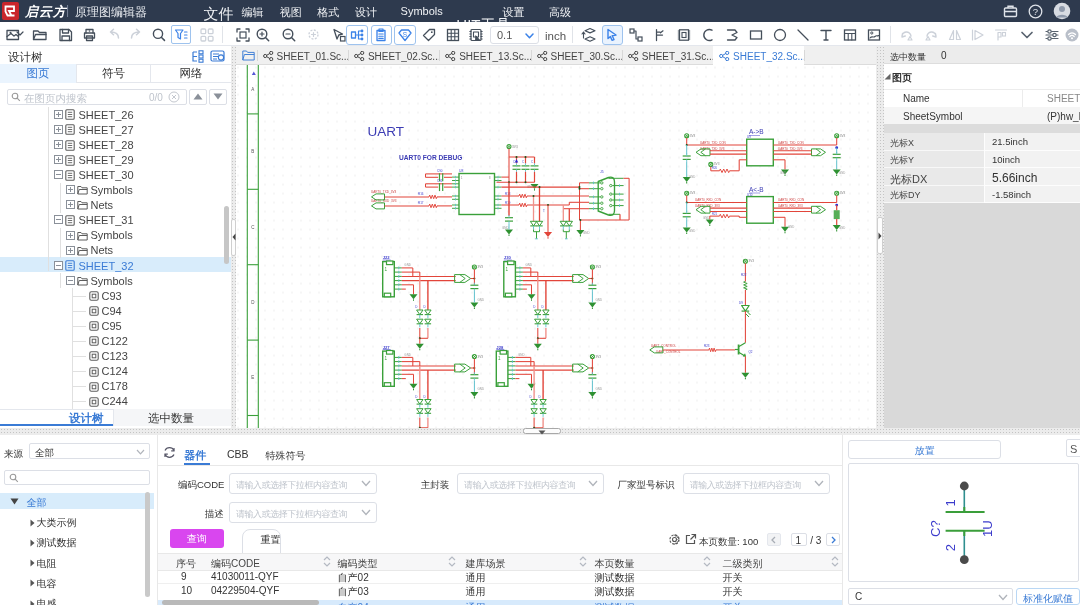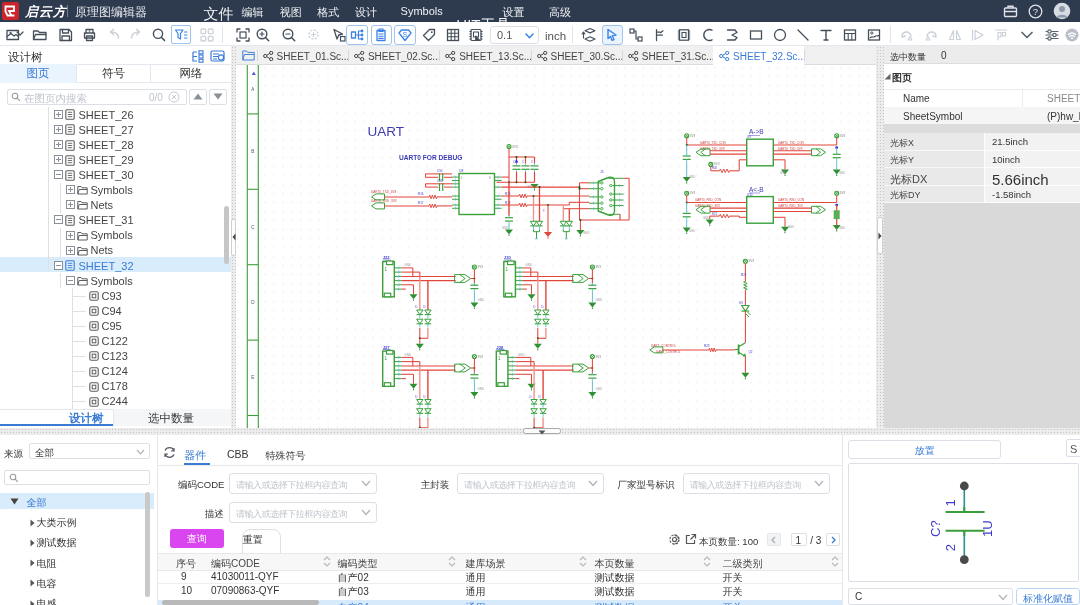--- a/index.html
+++ b/index.html
@@ -1151,21 +1151,21 @@
 <div class="abs" style="left:984px;top:133.0px;width:96px;height:17.5px;background:#f2f2f2;border-bottom:1px solid #fdfdfd;border-left:1px solid #fdfdfd"></div>
 <div class="abs" style="left:890px;top:136.5px;font-size:9px;color:#444">光标X</div>
 <div class="abs" style="left:992px;top:136.0px;font-size:9.5px;color:#333">21.5inch</div>
 <div class="abs" style="left:884px;top:150.5px;width:100px;height:17.5px;background:#e9e9e9;border-bottom:1px solid #f8f8f8"></div>
 <div class="abs" style="left:984px;top:150.5px;width:96px;height:17.5px;background:#f2f2f2;border-bottom:1px solid #fdfdfd;border-left:1px solid #fdfdfd"></div>
 <div class="abs" style="left:890px;top:154.0px;font-size:9px;color:#444">光标Y</div>
 <div class="abs" style="left:992px;top:153.5px;font-size:9.5px;color:#333">10inch</div>
 <div class="abs" style="left:884px;top:168.0px;width:100px;height:17.5px;background:#e9e9e9;border-bottom:1px solid #f8f8f8"></div>
 <div class="abs" style="left:984px;top:168.0px;width:96px;height:17.5px;background:#f2f2f2;border-bottom:1px solid #fdfdfd;border-left:1px solid #fdfdfd"></div>
 <div class="abs" style="left:890px;top:171.5px;font-size:11px;color:#444">光标DX</div>
-<div class="abs" style="left:992px;top:171.0px;font-size:15px;color:#333">5.66inch</div>
+<div class="abs" style="left:992px;top:171.0px;font-size:12px;color:#333">5.66inch</div>
 <div class="abs" style="left:884px;top:185.5px;width:100px;height:17.5px;background:#e9e9e9;border-bottom:1px solid #f8f8f8"></div>
 <div class="abs" style="left:984px;top:185.5px;width:96px;height:17.5px;background:#f2f2f2;border-bottom:1px solid #fdfdfd;border-left:1px solid #fdfdfd"></div>
 <div class="abs" style="left:890px;top:189.0px;font-size:9px;color:#444">光标DY</div>
 <div class="abs" style="left:992px;top:188.5px;font-size:9.5px;color:#333">-1.58inch</div>
 <div class="abs" style="left:884px;top:203px;width:196px;height:225px;background:#d9d9d9"></div>
 <div class="abs dots" style="left:231px;top:46px;width:5px;height:382px"></div>
 <div class="abs dots" style="left:876px;top:46px;width:8px;height:382px"></div>
 <div class="abs dots" style="left:0;top:428px;width:1080px;height:7px"></div>
 <div class="abs" style="left:231px;top:219px;width:5px;height:37px;background:#fdfdfd;border:1px solid #cfcfcf;border-radius:2px"></div>
 <svg class="abs" style="left:231.8px;top:233px" width="4" height="8" viewBox="0 0 4 8">
@@ -1216,21 +1216,21 @@
 <svg class="abs" style="left:29.8px;top:599.7px" width="5" height="8" viewBox="0 0 5 8">
     <path d="M0.5 0.5 L4.5 4 L0.5 7.5 Z" fill="#555"></path>
   </svg>
 <div class="abs tx" style="left:36.6px;top:597.2px;font-size:10px">电感</div>
 <div class="abs" style="left:145px;top:491.5px;width:5px;height:105px;background:#c9c9c9;border-radius:2.5px"></div>
 <div class="abs" style="left:157px;top:435px;width:1px;height:170px;background:#e8e8e8"></div>
 <svg class="abs" style="left:163px;top:446px" width="13" height="13" viewBox="0 0 13 13">
     <path d="M2 4.5 A5 5 0 0 1 11 4.5 M11 8.5 A5 5 0 0 1 2 8.5" stroke="#556" fill="none" stroke-width="1.2"></path>
     <path d="M11 2 V4.8 H8.2 M2 11 V8.2 H4.8" stroke="#556" fill="none" stroke-width="1.2"></path>
   </svg>
-<div class="abs" style="left:184.3px;top:447.5px;font-size:11px;font-weight:normal;color:#3a7bd5">器件</div>
+<div class="abs" style="left:184.3px;top:447.5px;font-size:11px;font-weight:bold;color:#3a7bd5">器件</div>
 <div class="abs tx" style="left:227px;top:448px;font-size:10.5px">CBB</div>
 <div class="abs tx" style="left:265.4px;top:448.5px;font-size:10px">特殊符号</div>
 <div class="abs" style="left:184px;top:463.3px;width:26px;height:2.2px;background:#3a7bd5"></div>
 <div class="abs" style="left:158px;top:465.2px;width:684px;height:1px;background:#e8e8e8"></div>
 <div class="abs tx" style="left:177.9px;top:479px;font-size:9.5px">编码CODE</div>
 <div class="abs ib" style="left:229.0px;top:473.4px;width:148.2px;height:20.5px;border-radius:3px"></div>
 <div class="abs ph" style="left:236.0px;top:478.9px;font-size:9px;letter-spacing:-0.45px">请输入或选择下拉框内容查询</div>
 <svg class="abs" style="left:361.2px;top:480.4px" width="10" height="7" viewBox="0 0 10 7">
     <path d="M1 1 L5 5.5 L9 1" stroke="#b0b4bb" fill="none" stroke-width="1.3"></path>
   </svg>
@@ -1246,21 +1246,21 @@
 <svg class="abs" style="left:813.6px;top:480.4px" width="10" height="7" viewBox="0 0 10 7">
     <path d="M1 1 L5 5.5 L9 1" stroke="#b0b4bb" fill="none" stroke-width="1.3"></path>
   </svg>
 <div class="abs tx" style="left:204.7px;top:507.5px;font-size:9.5px">描述</div>
 <div class="abs ib" style="left:229.0px;top:502.2px;width:148.2px;height:20.5px;border-radius:3px"></div>
 <div class="abs ph" style="left:236.0px;top:507.7px;font-size:9px;letter-spacing:-0.45px">请输入或选择下拉框内容查询</div>
 <svg class="abs" style="left:361.2px;top:509.2px" width="10" height="7" viewBox="0 0 10 7">
     <path d="M1 1 L5 5.5 L9 1" stroke="#b0b4bb" fill="none" stroke-width="1.3"></path>
   </svg>
 <div class="abs" style="left:169.6px;top:529px;width:54.3px;height:19.2px;background:#d946ef;border-radius:3px;color:#fff;font-size:10px;text-align:center;line-height:19.2px">查询</div>
-<div class="abs ib tx" style="left:241.8px;top:529px;width:39.6px;height:34px;border-radius:8px;font-size:10px;text-align:left;line-height:19.2px">重置</div>
+<div class="abs ib tx" style="left:241.8px;top:529px;width:39.6px;height:34px;border-radius:8px;font-size:10px;text-align:right;line-height:19.2px">重置</div>
 <svg class="abs" style="left:669px;top:534px" width="11" height="11" viewBox="0 0 11 11">
     <circle cx="5.5" cy="5.5" r="2" stroke="#555" fill="none" stroke-width="1.1"></circle>
     <path d="M5.5 0.8 L6.3 2.5 L8.5 1.8 L8.7 4 L10.7 4.8 L9.4 6.6 L10.7 8.4 L8.7 9.2 L8.5 11.4 L6.3 10.7 L5.5 12.4" stroke="#555" fill="none" stroke-width="1" transform="scale(0.85) translate(1,0)"></path>
     <circle cx="5.5" cy="5.5" r="4.6" stroke="#555" fill="none" stroke-width="1.1" stroke-dasharray="2.2 1.4"></circle>
   </svg>
 <svg class="abs" style="left:685px;top:533px" width="12" height="12" viewBox="0 0 12 12">
     <path d="M5 2.5 H1.5 V10.5 H9.5 V7" stroke="#555" fill="none" stroke-width="1.2"></path>
     <path d="M6.5 1.5 H10.5 V5.5 M10.5 1.5 L5.5 6.5" stroke="#555" fill="none" stroke-width="1.2"></path>
   </svg>
 <div class="abs tx" style="left:699.1px;top:535.5px;font-size:9.5px">本页数量: 100</div>
@@ -1303,21 +1303,21 @@
     <path d="M1 7 L4 10 L7 7" stroke="#b4b9c2" fill="none" stroke-width="1.2"></path>
   </svg>
 <div class="abs" style="left:181.0px;top:570.5px;font-size:10px;color:#333">9</div>
 <div class="abs" style="left:211.0px;top:570.5px;font-size:10px;color:#333">41030011-QYF</div>
 <div class="abs" style="left:337.6px;top:570.5px;font-size:10px;color:#333">自产02</div>
 <div class="abs" style="left:465.4px;top:570.5px;font-size:10px;color:#333">通用</div>
 <div class="abs" style="left:594.5px;top:570.5px;font-size:10px;color:#333">测试数据</div>
 <div class="abs" style="left:722.4px;top:570.5px;font-size:10px;color:#333">开关</div>
 <div class="abs" style="left:158px;top:583.4px;width:684px;height:1px;background:#efefef"></div>
 <div class="abs" style="left:181.0px;top:585.1px;font-size:10px;color:#333">10</div>
-<div class="abs" style="left:211.0px;top:585.1px;font-size:10px;color:#333">07090863-QYF</div>
+<div class="abs" style="left:211.0px;top:585.1px;font-size:10px;color:#333">04229504-QYF</div>
 <div class="abs" style="left:337.6px;top:585.1px;font-size:10px;color:#333">自产03</div>
 <div class="abs" style="left:465.4px;top:585.1px;font-size:10px;color:#333">通用</div>
 <div class="abs" style="left:594.5px;top:585.1px;font-size:10px;color:#333">测试数据</div>
 <div class="abs" style="left:722.4px;top:585.1px;font-size:10px;color:#333">开关</div>
 <div class="abs" style="left:158px;top:599.9px;width:684px;height:1px;background:#efefef"></div>
 <div class="abs" style="left:158px;top:599.9px;width:684px;height:15.0px;background:#d7eafc"></div>
 <div class="abs" style="left:181.0px;top:600.9px;font-size:10px;color:#3a7bd5">11</div>
 <div class="abs" style="left:211.0px;top:600.9px;font-size:10px;color:#3a7bd5">08070563-QYF</div>
 <div class="abs" style="left:337.6px;top:600.9px;font-size:10px;color:#3a7bd5">自产04</div>
 <div class="abs" style="left:465.4px;top:600.9px;font-size:10px;color:#3a7bd5">通用</div>

